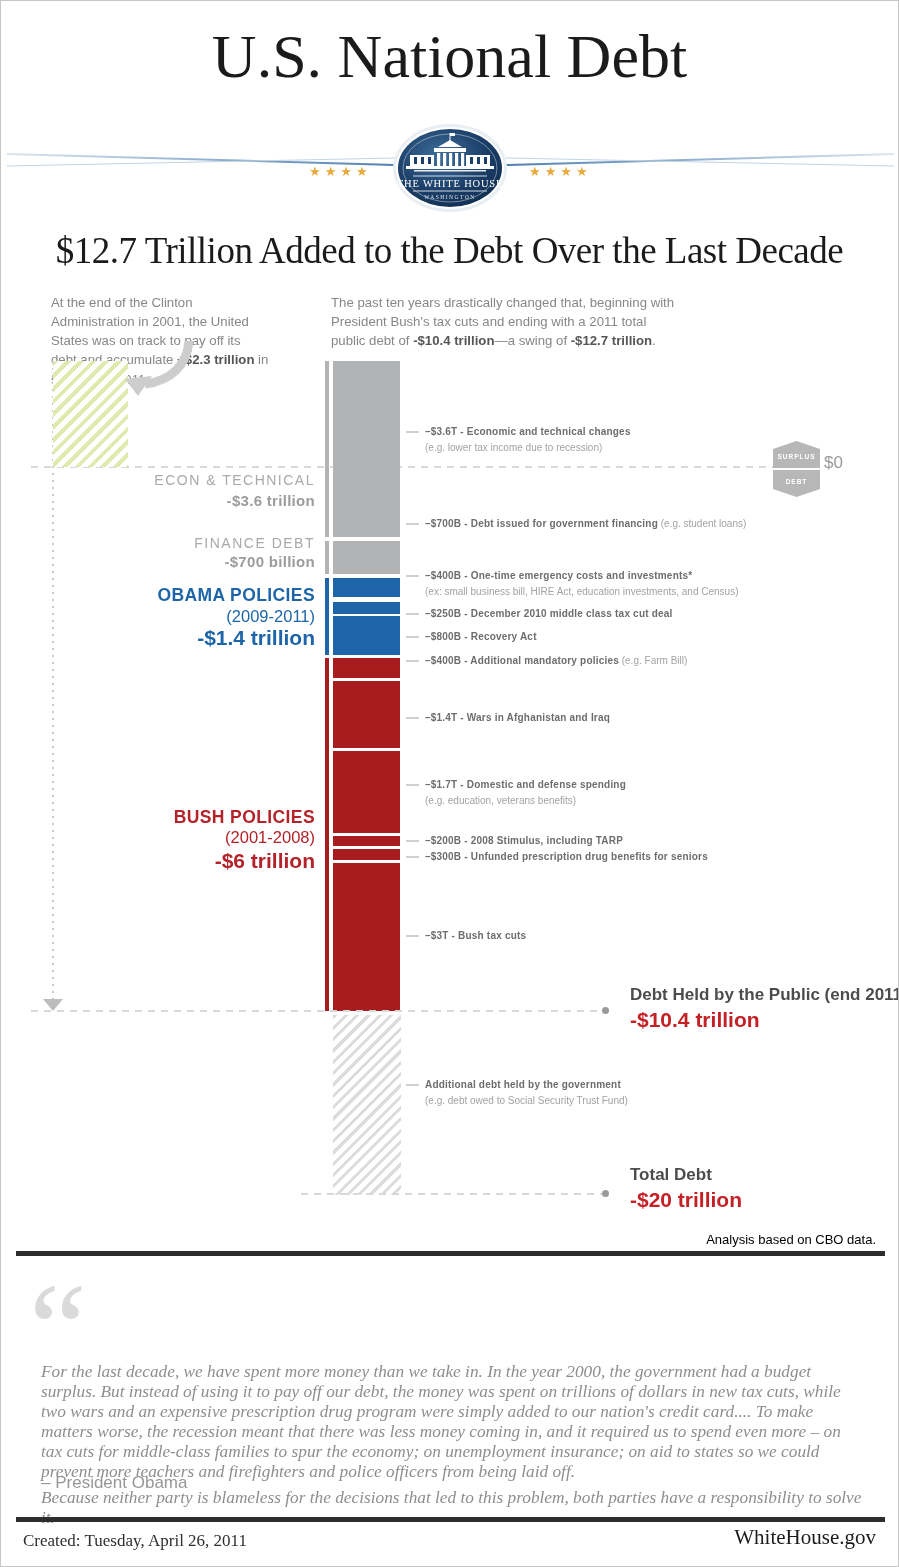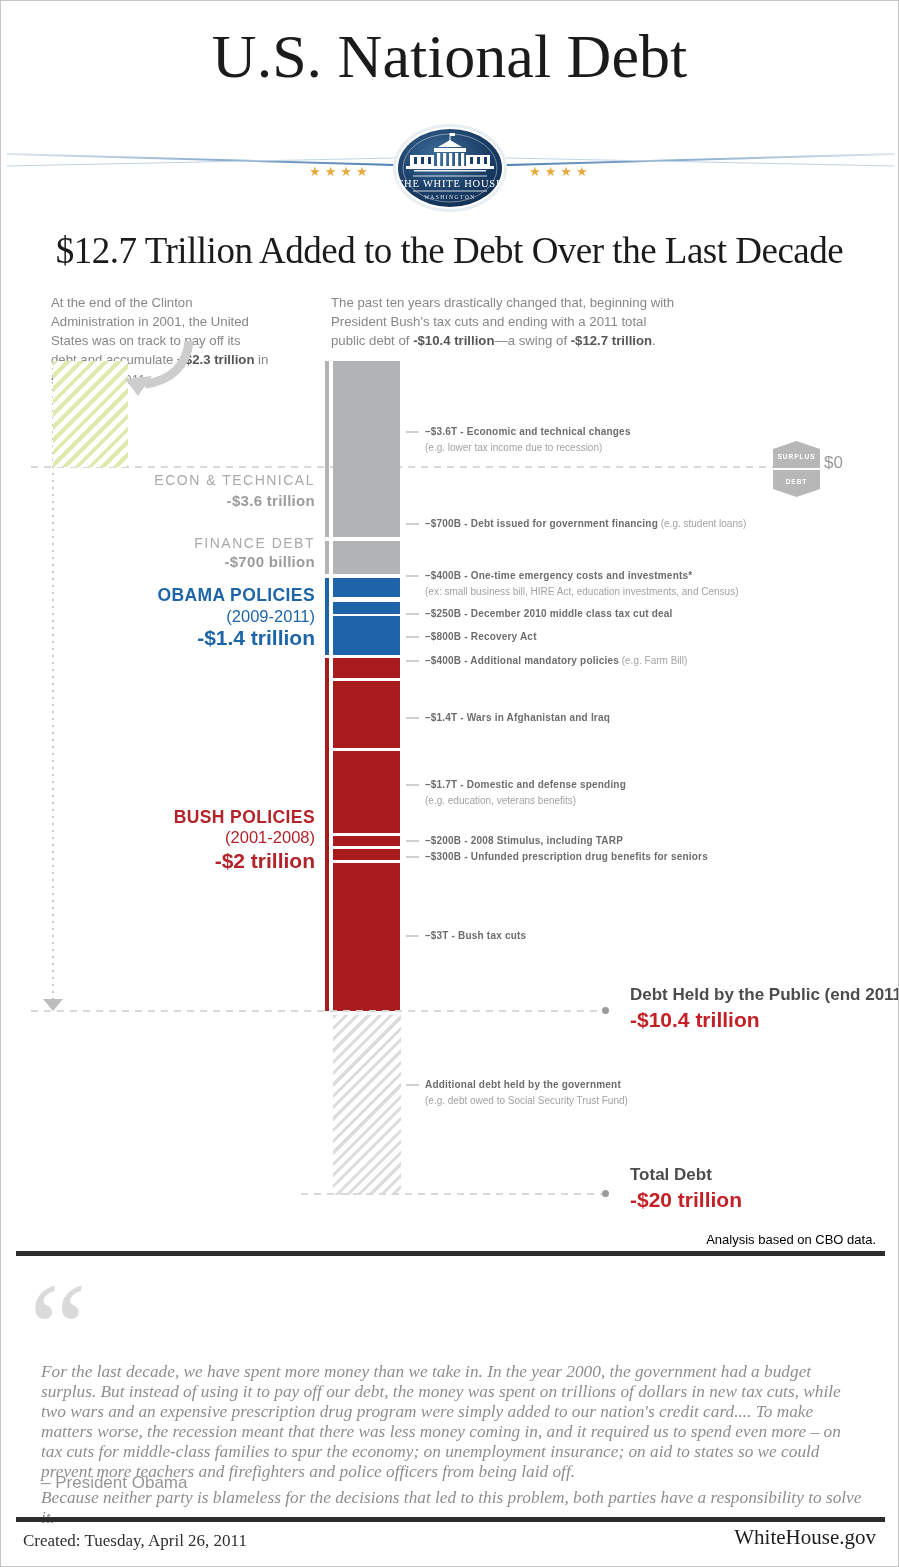--- a/index.html
+++ b/index.html
@@ -197,21 +197,21 @@
 
   <div class="glabel gname" style="top:471px;">ECON &amp; TECHNICAL</div>
   <div class="glabel gvalue" style="top:491px;">-$3.6 trillion</div>
   <div class="glabel gname" style="top:534px;">FINANCE DEBT</div>
   <div class="glabel gvalue" style="top:552px;">-$700 billion</div>
   <div class="glabel pname obama" style="top:584px;">OBAMA POLICIES</div>
   <div class="glabel pyears obama" style="top:606px;">(2009-2011)</div>
   <div class="glabel pvalue obama" style="top:625px;">-$1.4 trillion</div>
   <div class="glabel pname bush" style="top:806px;">BUSH POLICIES</div>
   <div class="glabel pyears bush" style="top:827px;">(2001-2008)</div>
-  <div class="glabel pvalue bush" style="top:848px;">-$2 trillion</div>
+  <div class="glabel pvalue bush" style="top:848px;">-$6 trillion</div>
 
 
   <div id="ann-layer">
       <div class="ann" style="top: 423px;">
         <span class="conn"></span>
         <span class="body"><b>–$3.6T - Economic and technical changes</b><span class="sub">(e.g. lower tax income due to recession)</span></span>
       </div>
       <div class="ann" style="top: 515px;">
         <span class="conn"></span>
         <span class="body"><b>–$700B - Debt issued for government financing</b><span class="lite"> (e.g. student loans)</span></span>

